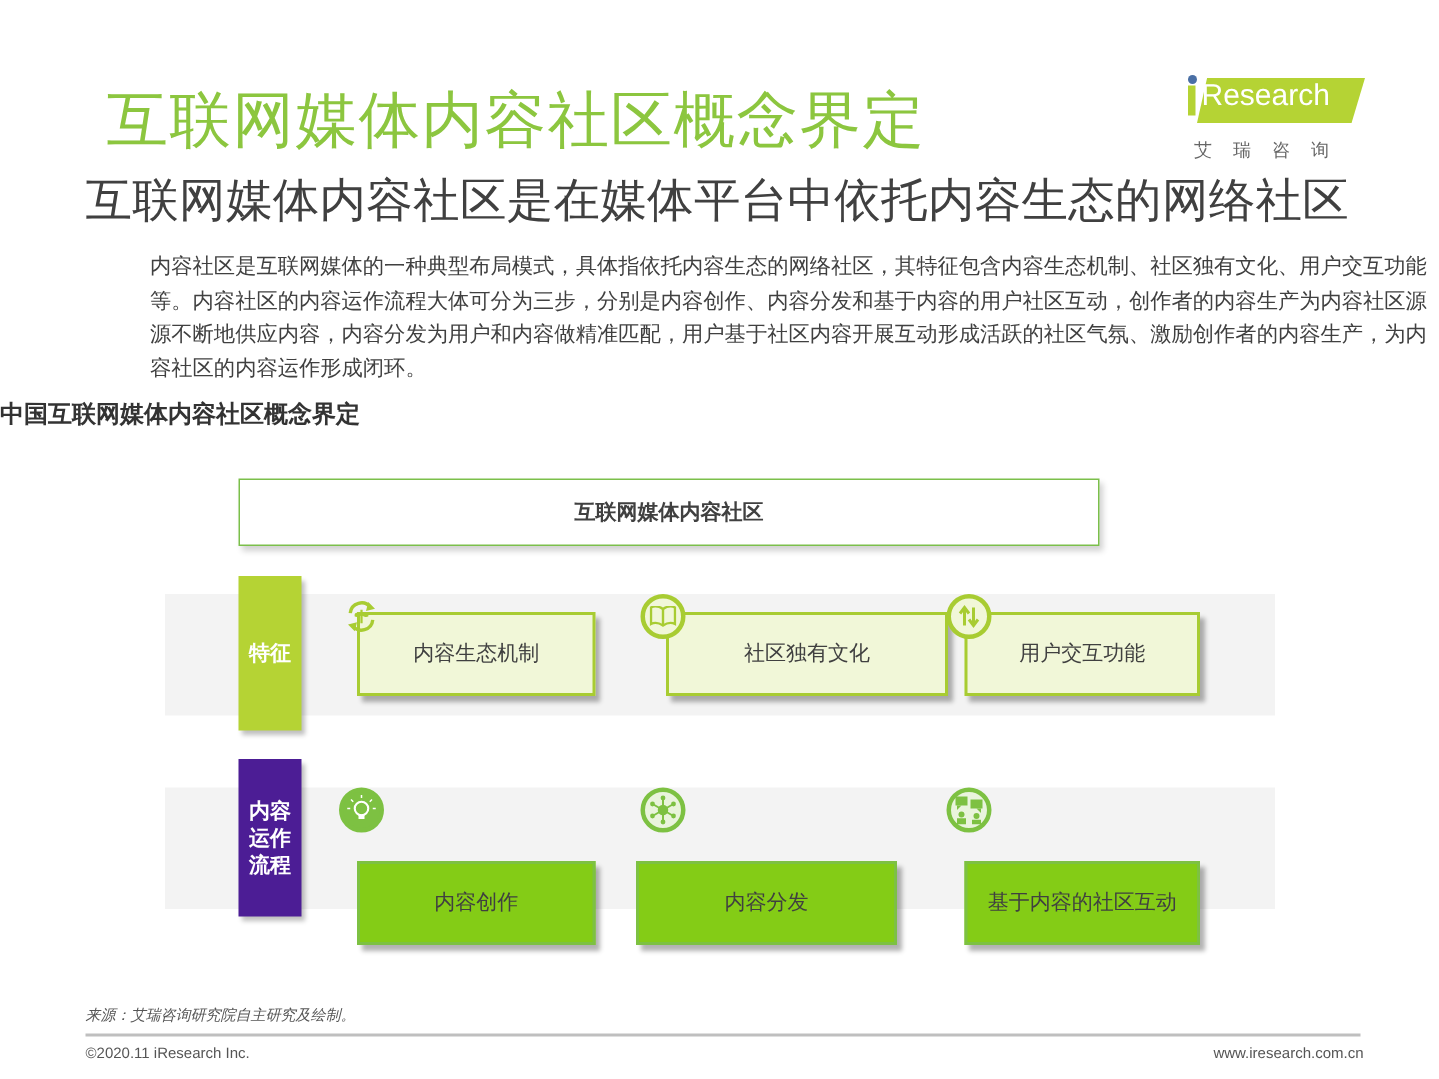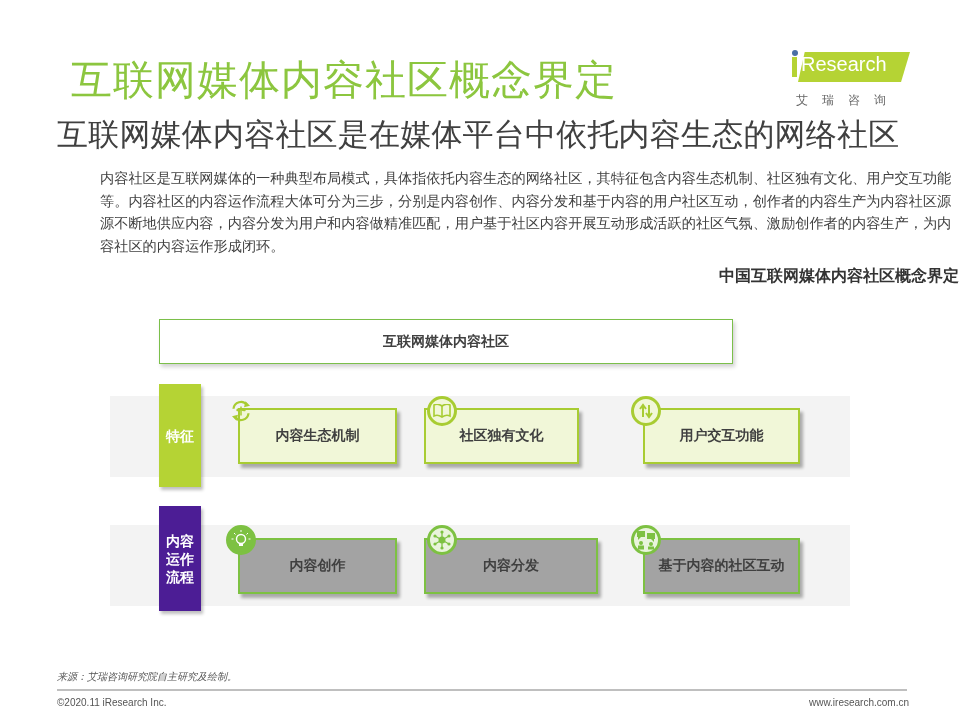--- a/index.html
+++ b/index.html
@@ -11,29 +11,29 @@
 
   .logo { position: absolute; left: 792px; top: 50px; width: 130px; height: 60px; }
   .logo-badge { position: absolute; left: 6px; top: 2px; width: 112px; height: 30px; background: #b5d334; clip-path: polygon(6% 0, 100% 0, 92% 100%, 0 100%); }
   .logo-dot { position: absolute; left: 0px; top: 0px; width: 6px; height: 6px; border-radius: 50%; background: #4a6fa5; }
   .logo-text { position: absolute; left: 6px; top: 3px; font-size: 20px; color: #ffffff; font-family: "Liberation Sans", sans-serif; letter-spacing: 0px; }
   .logo-i { position: absolute; left: 0px; top: 7px; width: 5px; height: 20px; background: #b5d334; }
   .logo-cn { position: absolute; left: 4px; top: 42px; font-size: 12px; color: #666; letter-spacing: 14px; white-space: nowrap; }
 
   .desc { position: absolute; left: 57px; top: 167px; width: 860px; font-size: 14.2px; line-height: 22.5px; color: #404040; margin-left: 43px; }
 
-  .chart-title { position: absolute; left: 0; width: 959px; top: 266px; text-align: right; font-size: 16px; font-weight: bold; color: #333; }
+  .chart-title { position: absolute; left: 0; width: 959px; top: 266px; text-align: left; font-size: 16px; font-weight: bold; color: #333; }
 
   .top-box { position: absolute; left: 159px; top: 319px; width: 574px; height: 45px; border: 1.5px solid #7bbf4a; background: #fff; box-shadow: 2px 3px 4px rgba(0,0,0,0.18); display: flex; align-items: center; justify-content: center; font-size: 14px; font-weight: bold; color: #404040; }
 
   .band { position: absolute; left: 110px; width: 740px; height: 81px; background: #f3f3f3; }
   .tab { position: absolute; left: 159px; width: 42px; display: flex; align-items: center; justify-content: center; text-align: right; color: #fff; font-weight: bold; font-size: 14px; line-height: 18px; box-shadow: 2px 3px 3px rgba(0,0,0,0.25); }
 
-  .card { position: absolute; height: 56px; border: 2px solid #a8cc32; background: #f1f7d8; box-shadow: 3px 4px 3px rgba(0,0,0,0.3); display: flex; align-items: center; justify-content: center; font-size: 14px; font-weight: bold; color: #404040; white-space: nowrap; }
-  .card.g2 { border-color: #7dc142; background: #a3a3a3; }
+  .card { position: absolute; height: 56px; border: 2px solid #a8cc32; background: #f1f7d8; box-shadow: 3px 4px 3px rgba(0,0,0,0.3); display: flex; align-items: center; justify-content: center; font-size: 14px; font-weight: normal; color: #404040; white-space: nowrap; }
+  .card.g2 { border-color: #7dc142; background: #84cc16; margin-top: 36px; }
 
   .icon-circle { position: absolute; width: 30px; height: 30px; border-radius: 50%; display: flex; align-items: center; justify-content: center; }
   .icon-circle.outline { background: #f1f7d8; border: 3px solid #a8cc32; }
   .icon-circle.solid { background: #7dc142; border: 3px solid #7dc142; }
 
   .source { position: absolute; left: 57px; top: 670px; font-size: 10px; color: #555; font-style: italic; }
   .rule { position: absolute; left: 57px; top: 689px; width: 850px; height: 2px; background: #bfbfbf; }
   .copyright { position: absolute; left: 57px; top: 697px; font-size: 10px; color: #555; font-family: "Liberation Sans", sans-serif; }
   .website { position: absolute; right: 50px; top: 697px; font-size: 10px; color: #555; font-family: "Liberation Sans", sans-serif; }
 </style>
@@ -72,21 +72,21 @@
     <path d="M6 13 A10 10 0 0 1 24 8" fill="none" stroke="#a8cc32" stroke-width="3"></path>
     <polygon points="22,3 28,9 20,11" fill="#a8cc32"></polygon>
     <path d="M26 19 A10 10 0 0 1 8 24" fill="none" stroke="#a8cc32" stroke-width="3"></path>
     <polygon points="10,29 4,23 12,21" fill="#a8cc32"></polygon>
     <line x1="16" y1="10" x2="16" y2="22" stroke="#a8cc32" stroke-width="2"></line>
     <path d="M16 15 C12 11 9 13 10 16 C12 17 14 16 16 15 Z" fill="#a8cc32"></path>
     <path d="M16 15 C20 11 23 13 22 16 C20 17 18 16 16 15 Z" fill="#a8cc32"></path>
   </svg>
 </div>
 
-<div class="card" style="left:424px; top:408px; width:155px;">
+<div class="card" style="left:444px; top:408px; width:188px;">
   <span>社区独有文化</span>
 </div>
 <div class="icon-circle outline" style="left:427px; top:396px;">
   <svg width="18" height="14" viewBox="0 0 18 14">
     <path d="M9 2 C6 0 3 0 1 1 L1 12 C3 11 6 11 9 13 C12 11 15 11 17 12 L17 1 C15 0 12 0 9 2 Z" fill="none" stroke="#a8cc32" stroke-width="1.6"></path>
     <line x1="9" y1="2" x2="9" y2="13" stroke="#a8cc32" stroke-width="1.6"></line>
   </svg>
 </div>
 
 <div class="card" style="left:643px; top:408px; width:157px;">

